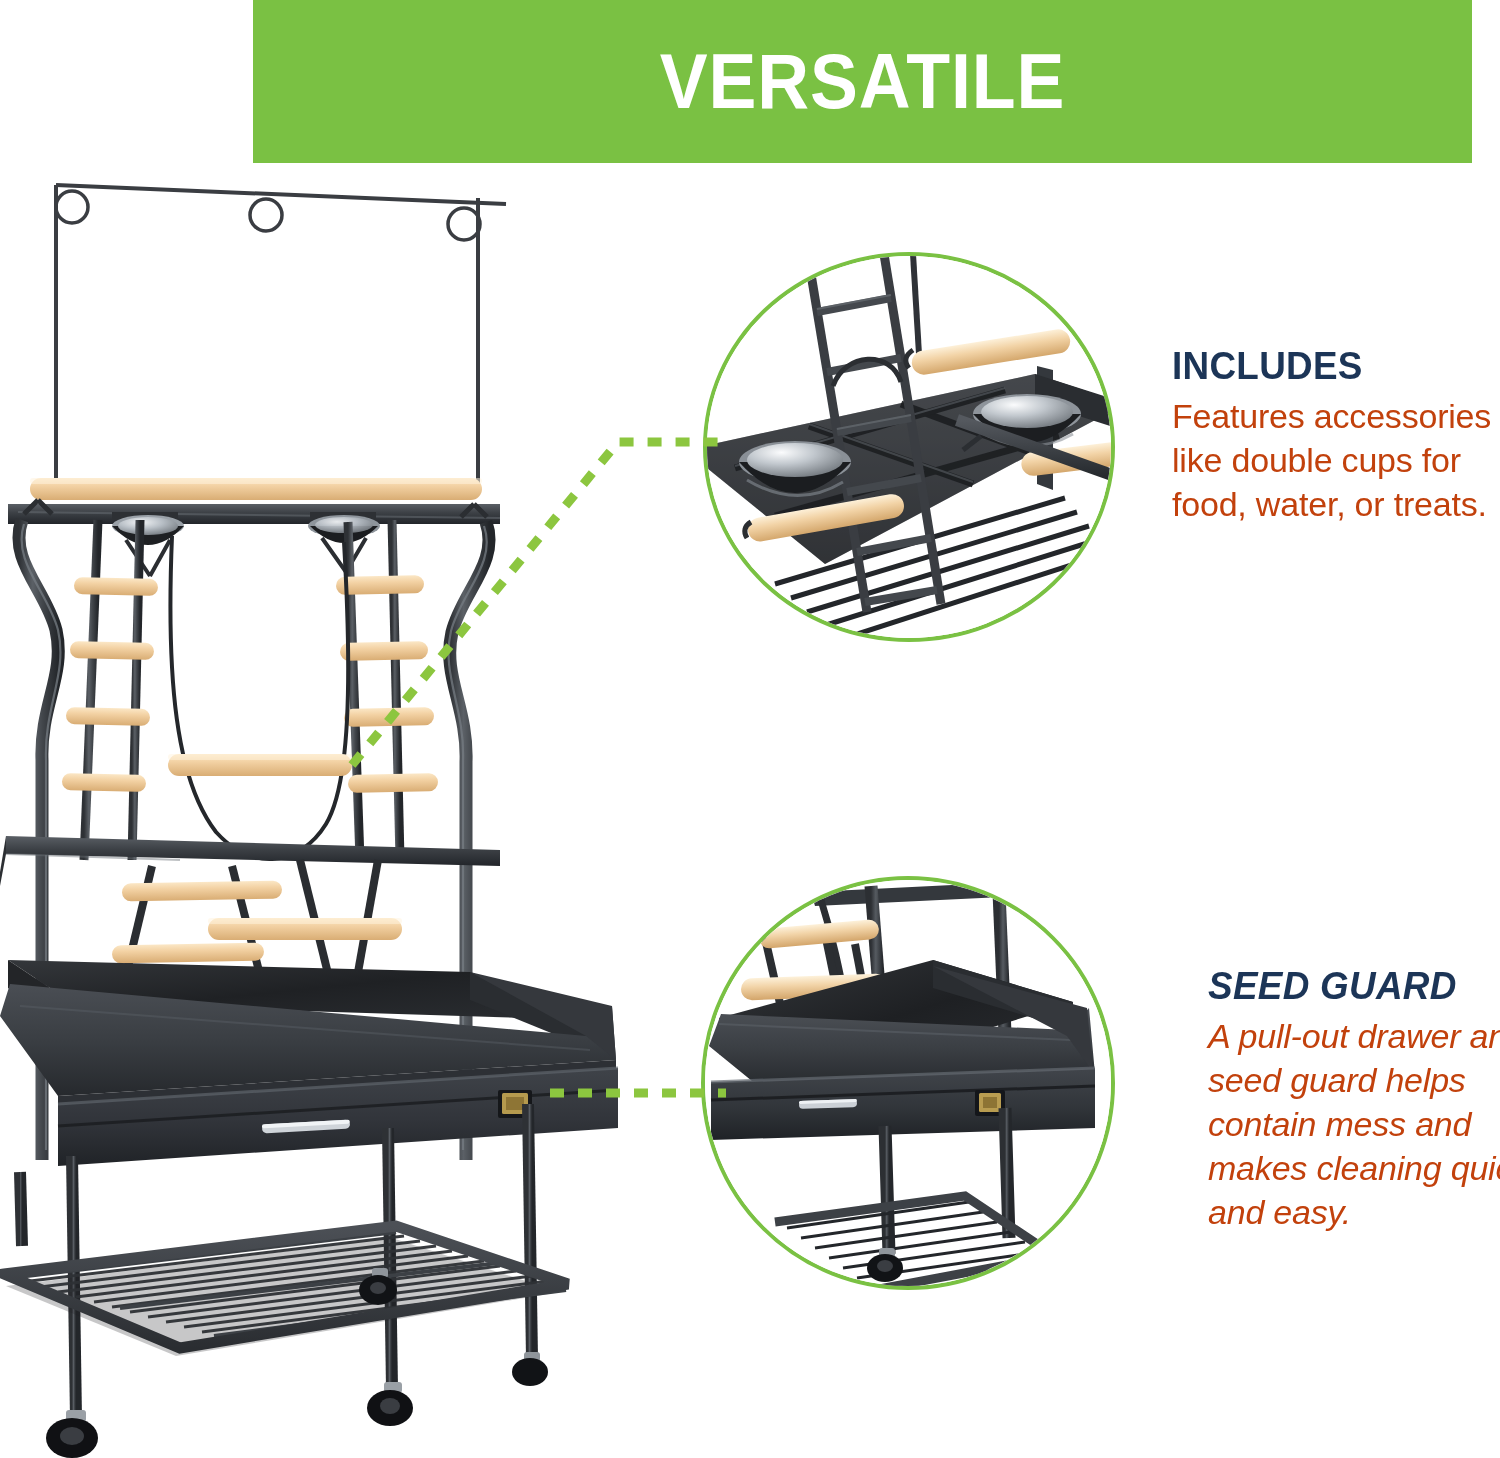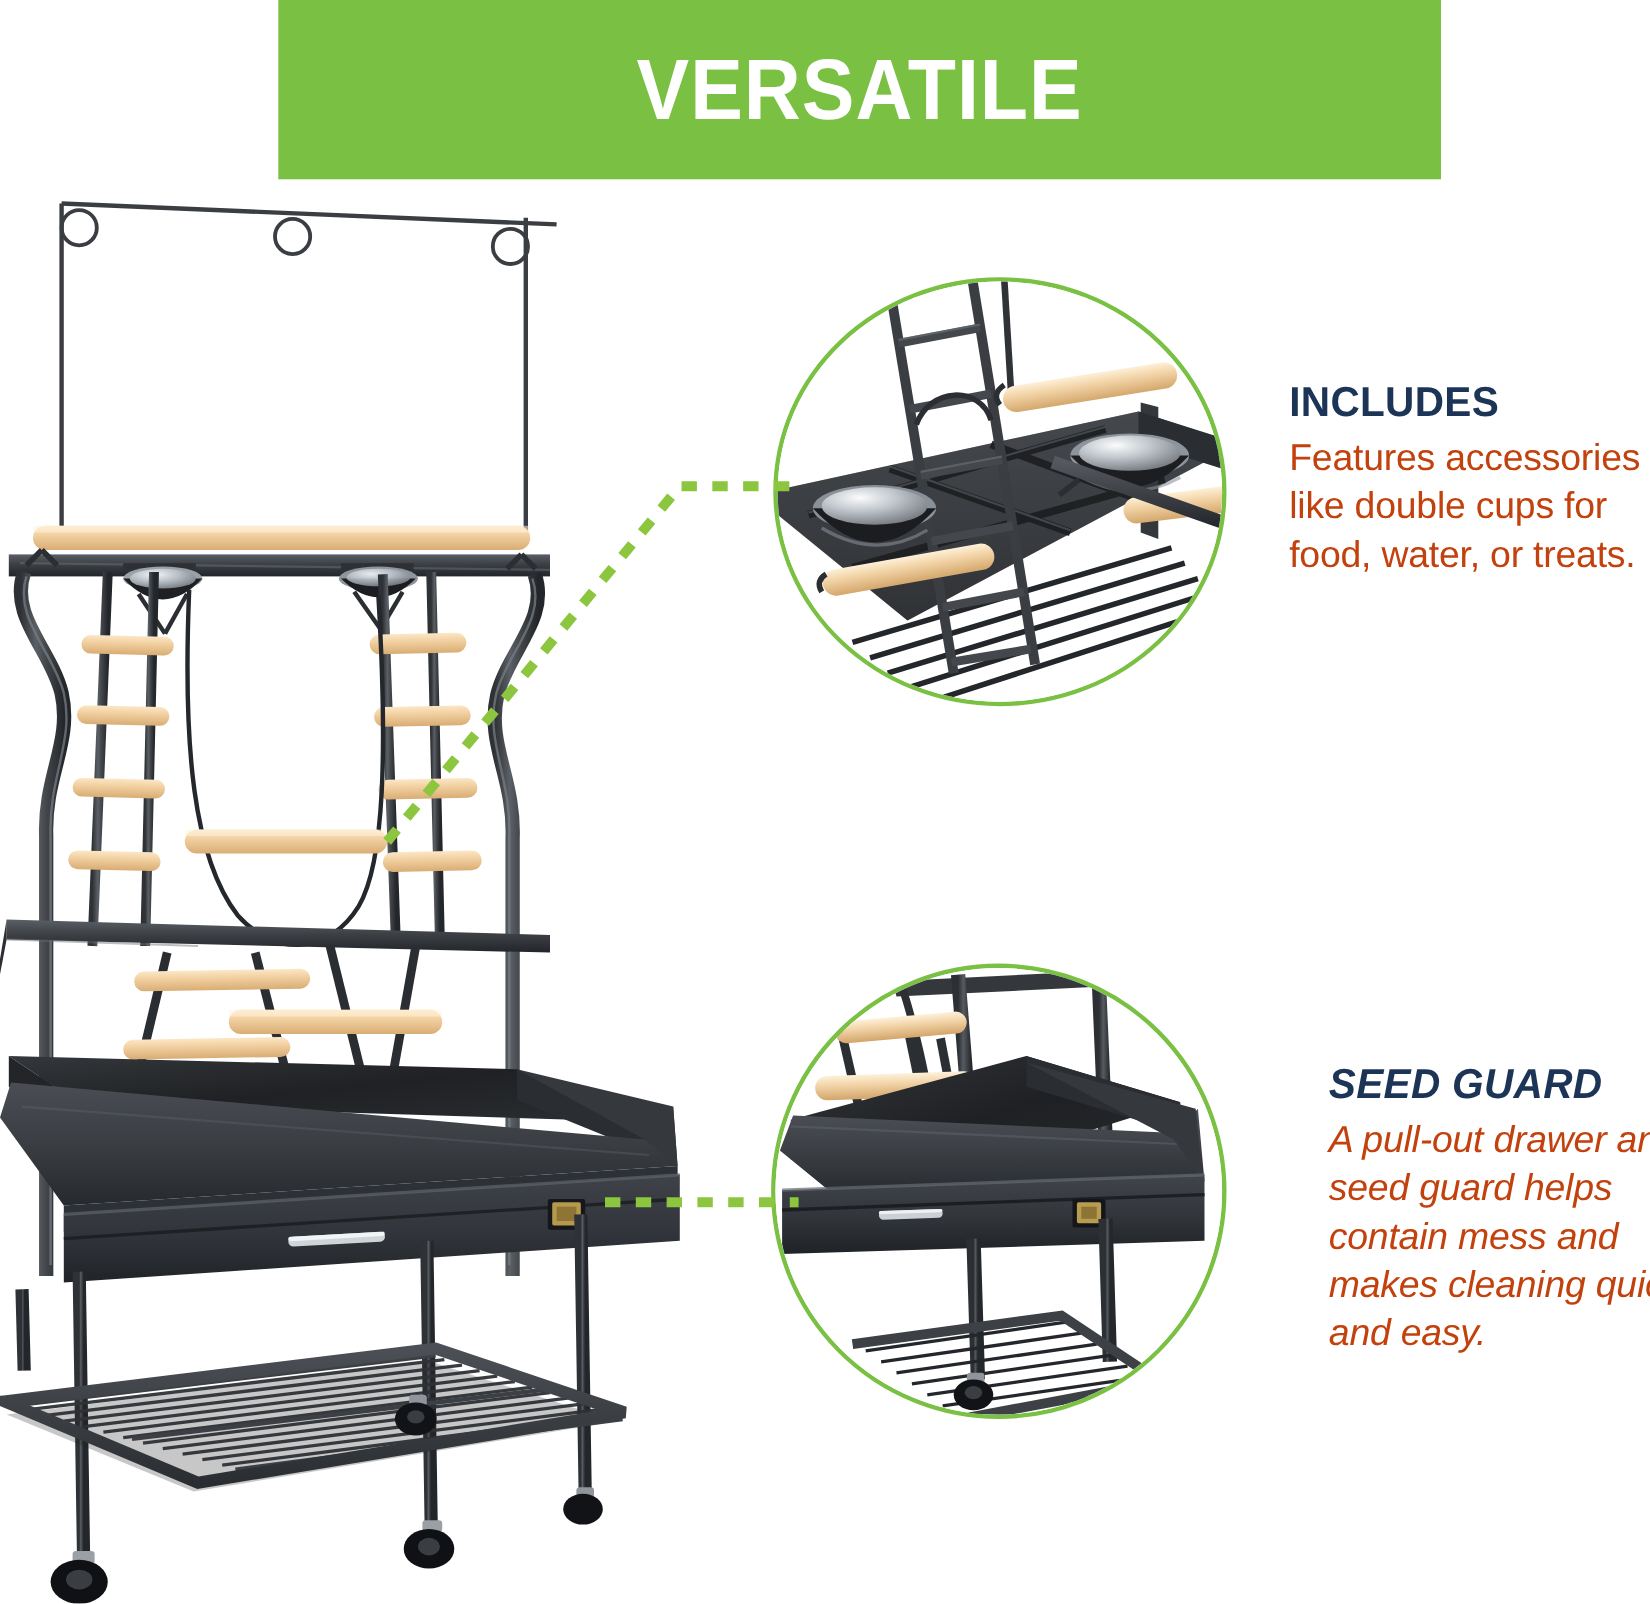--- a/index.html
+++ b/index.html
@@ -8,21 +8,21 @@
     width:1500px; height:1458px;
     background:#ffffff;
     font-family:"Liberation Sans", sans-serif;
     position:relative;
     overflow:hidden;
   }
   #stage { position:absolute; inset:0; }
 
   
   .banner{
-    position:absolute; left:253px; top:0; width:1057px; height:163px;
+    position:absolute; left:253px; top:0; width:1219px; height:163px;
     background:#7ac143;
     display:flex; align-items:center; justify-content:center;
   }
   .banner-title{
     color:#ffffff;
     font-family:"Liberation Sans Narrow","Liberation Sans",sans-serif;
     font-weight:bold;
     font-size:78px;
     letter-spacing:1px;
     transform:scaleX(.92);

